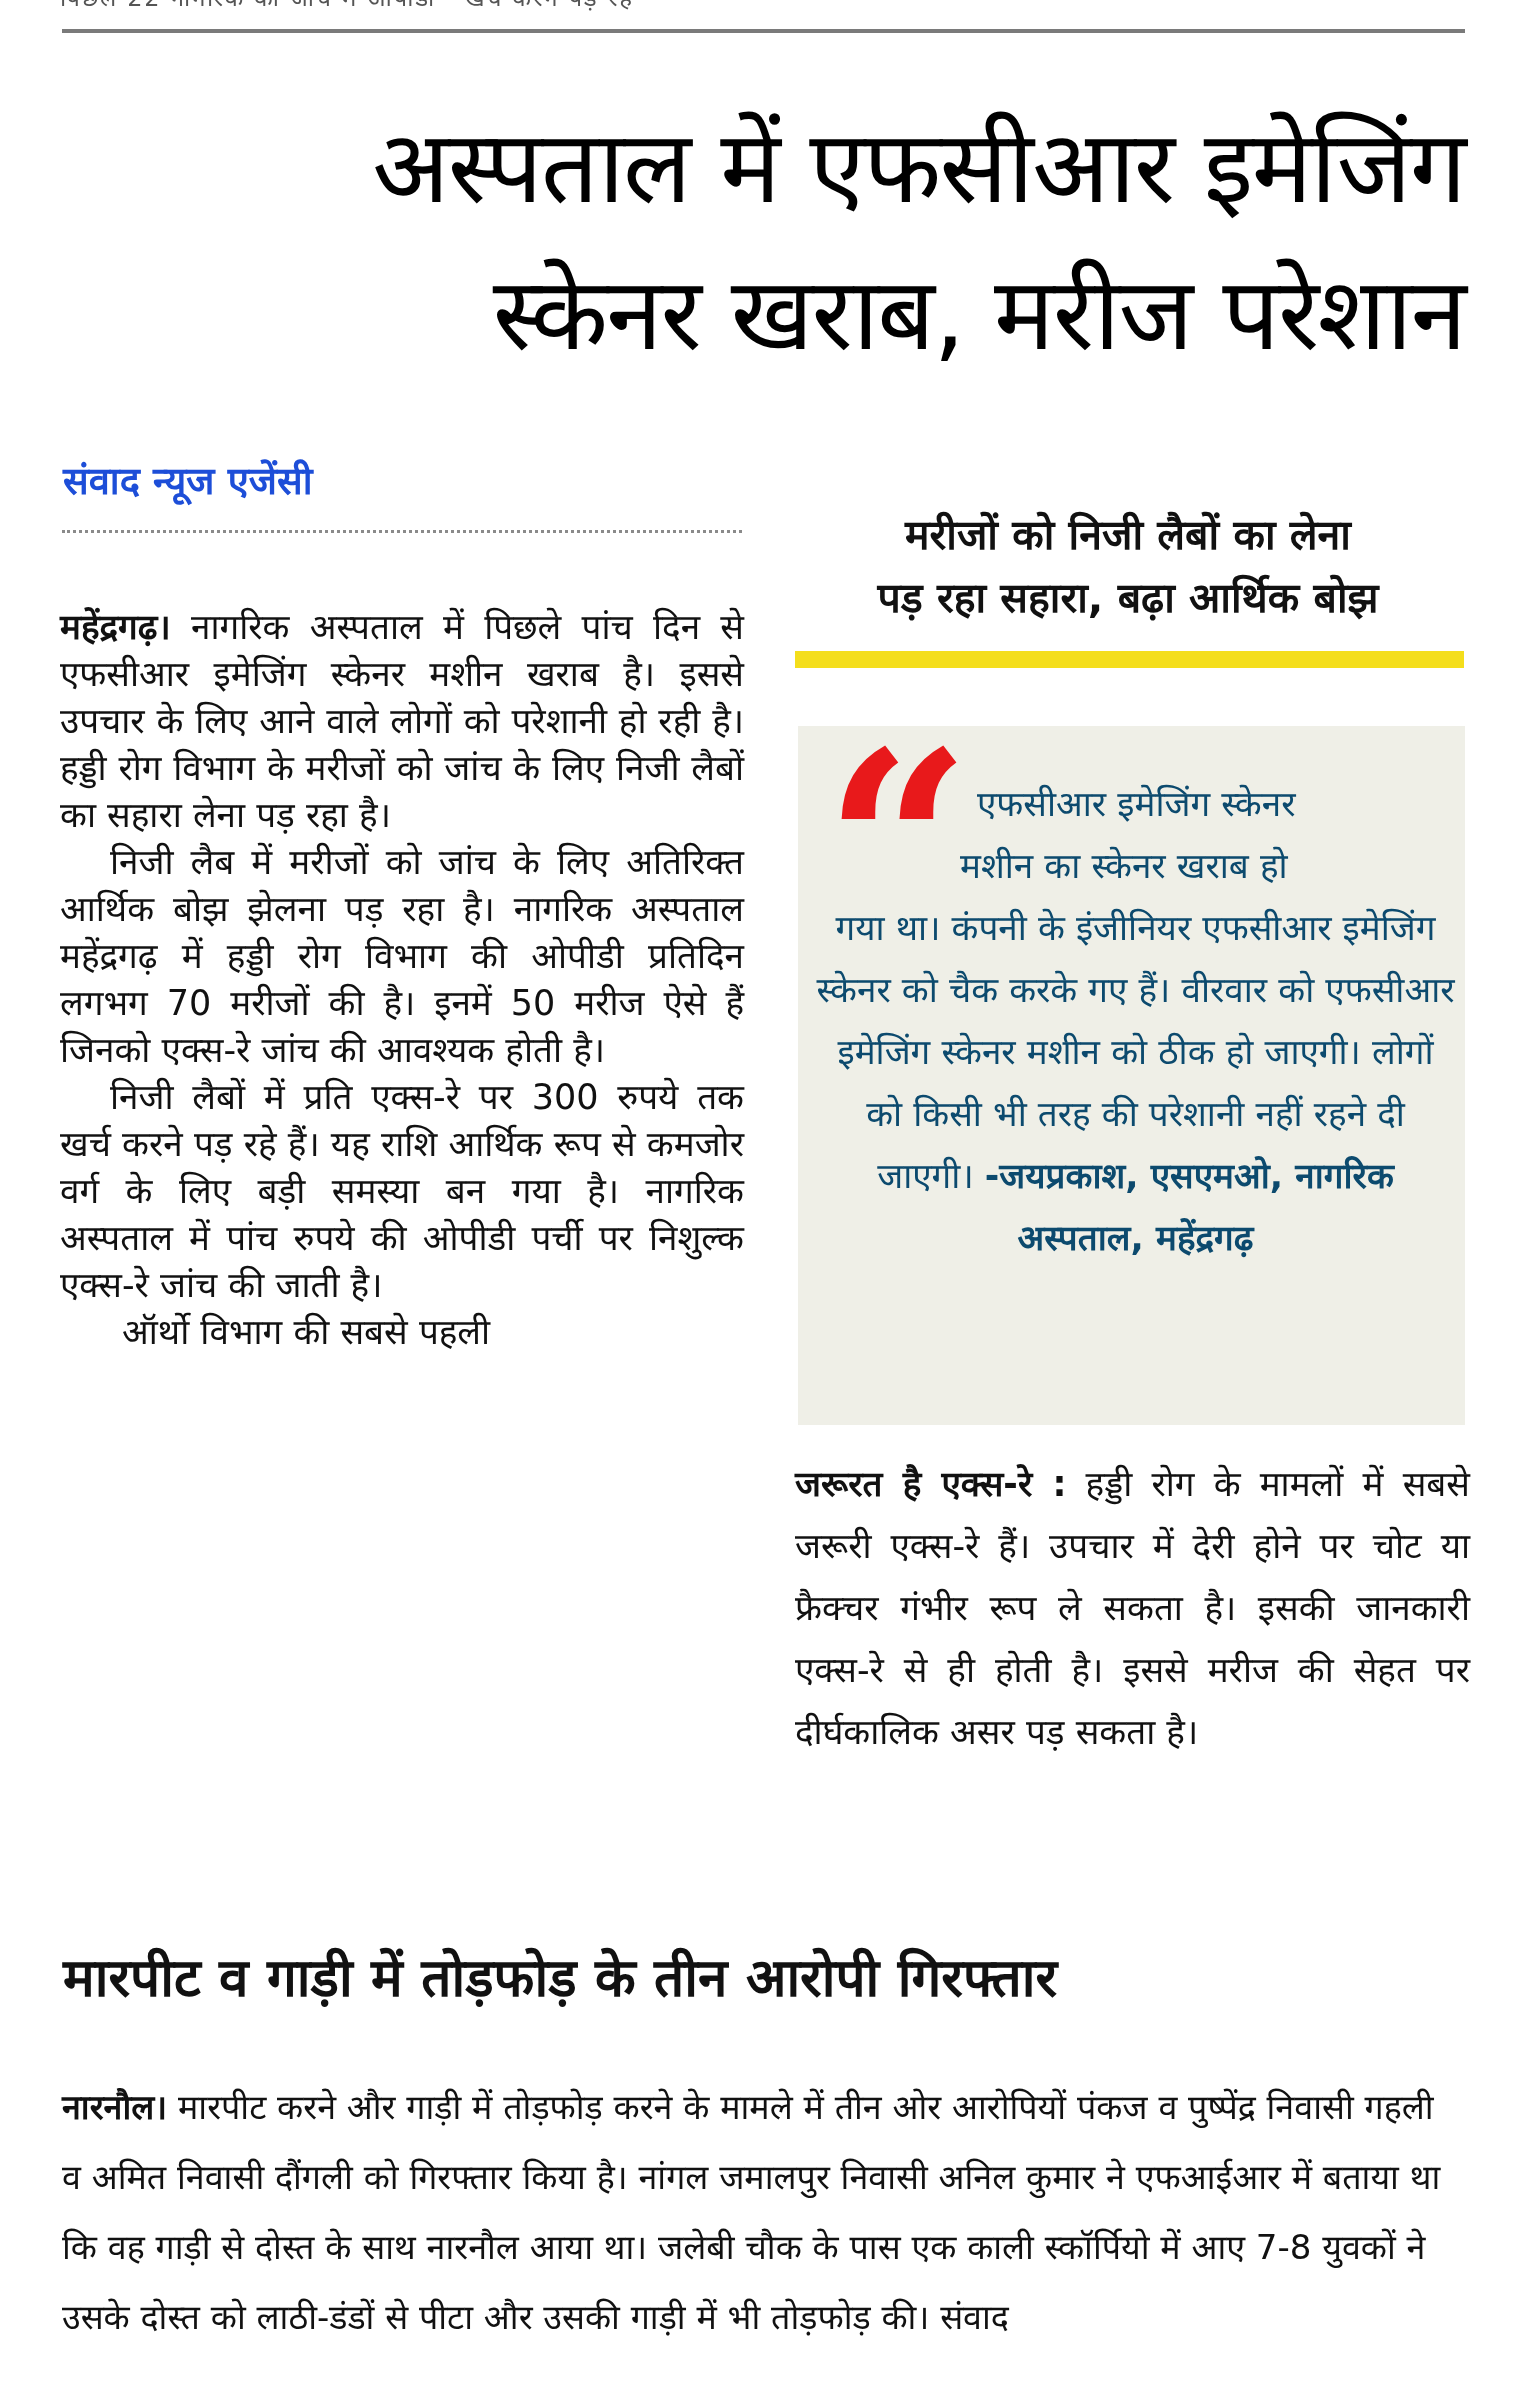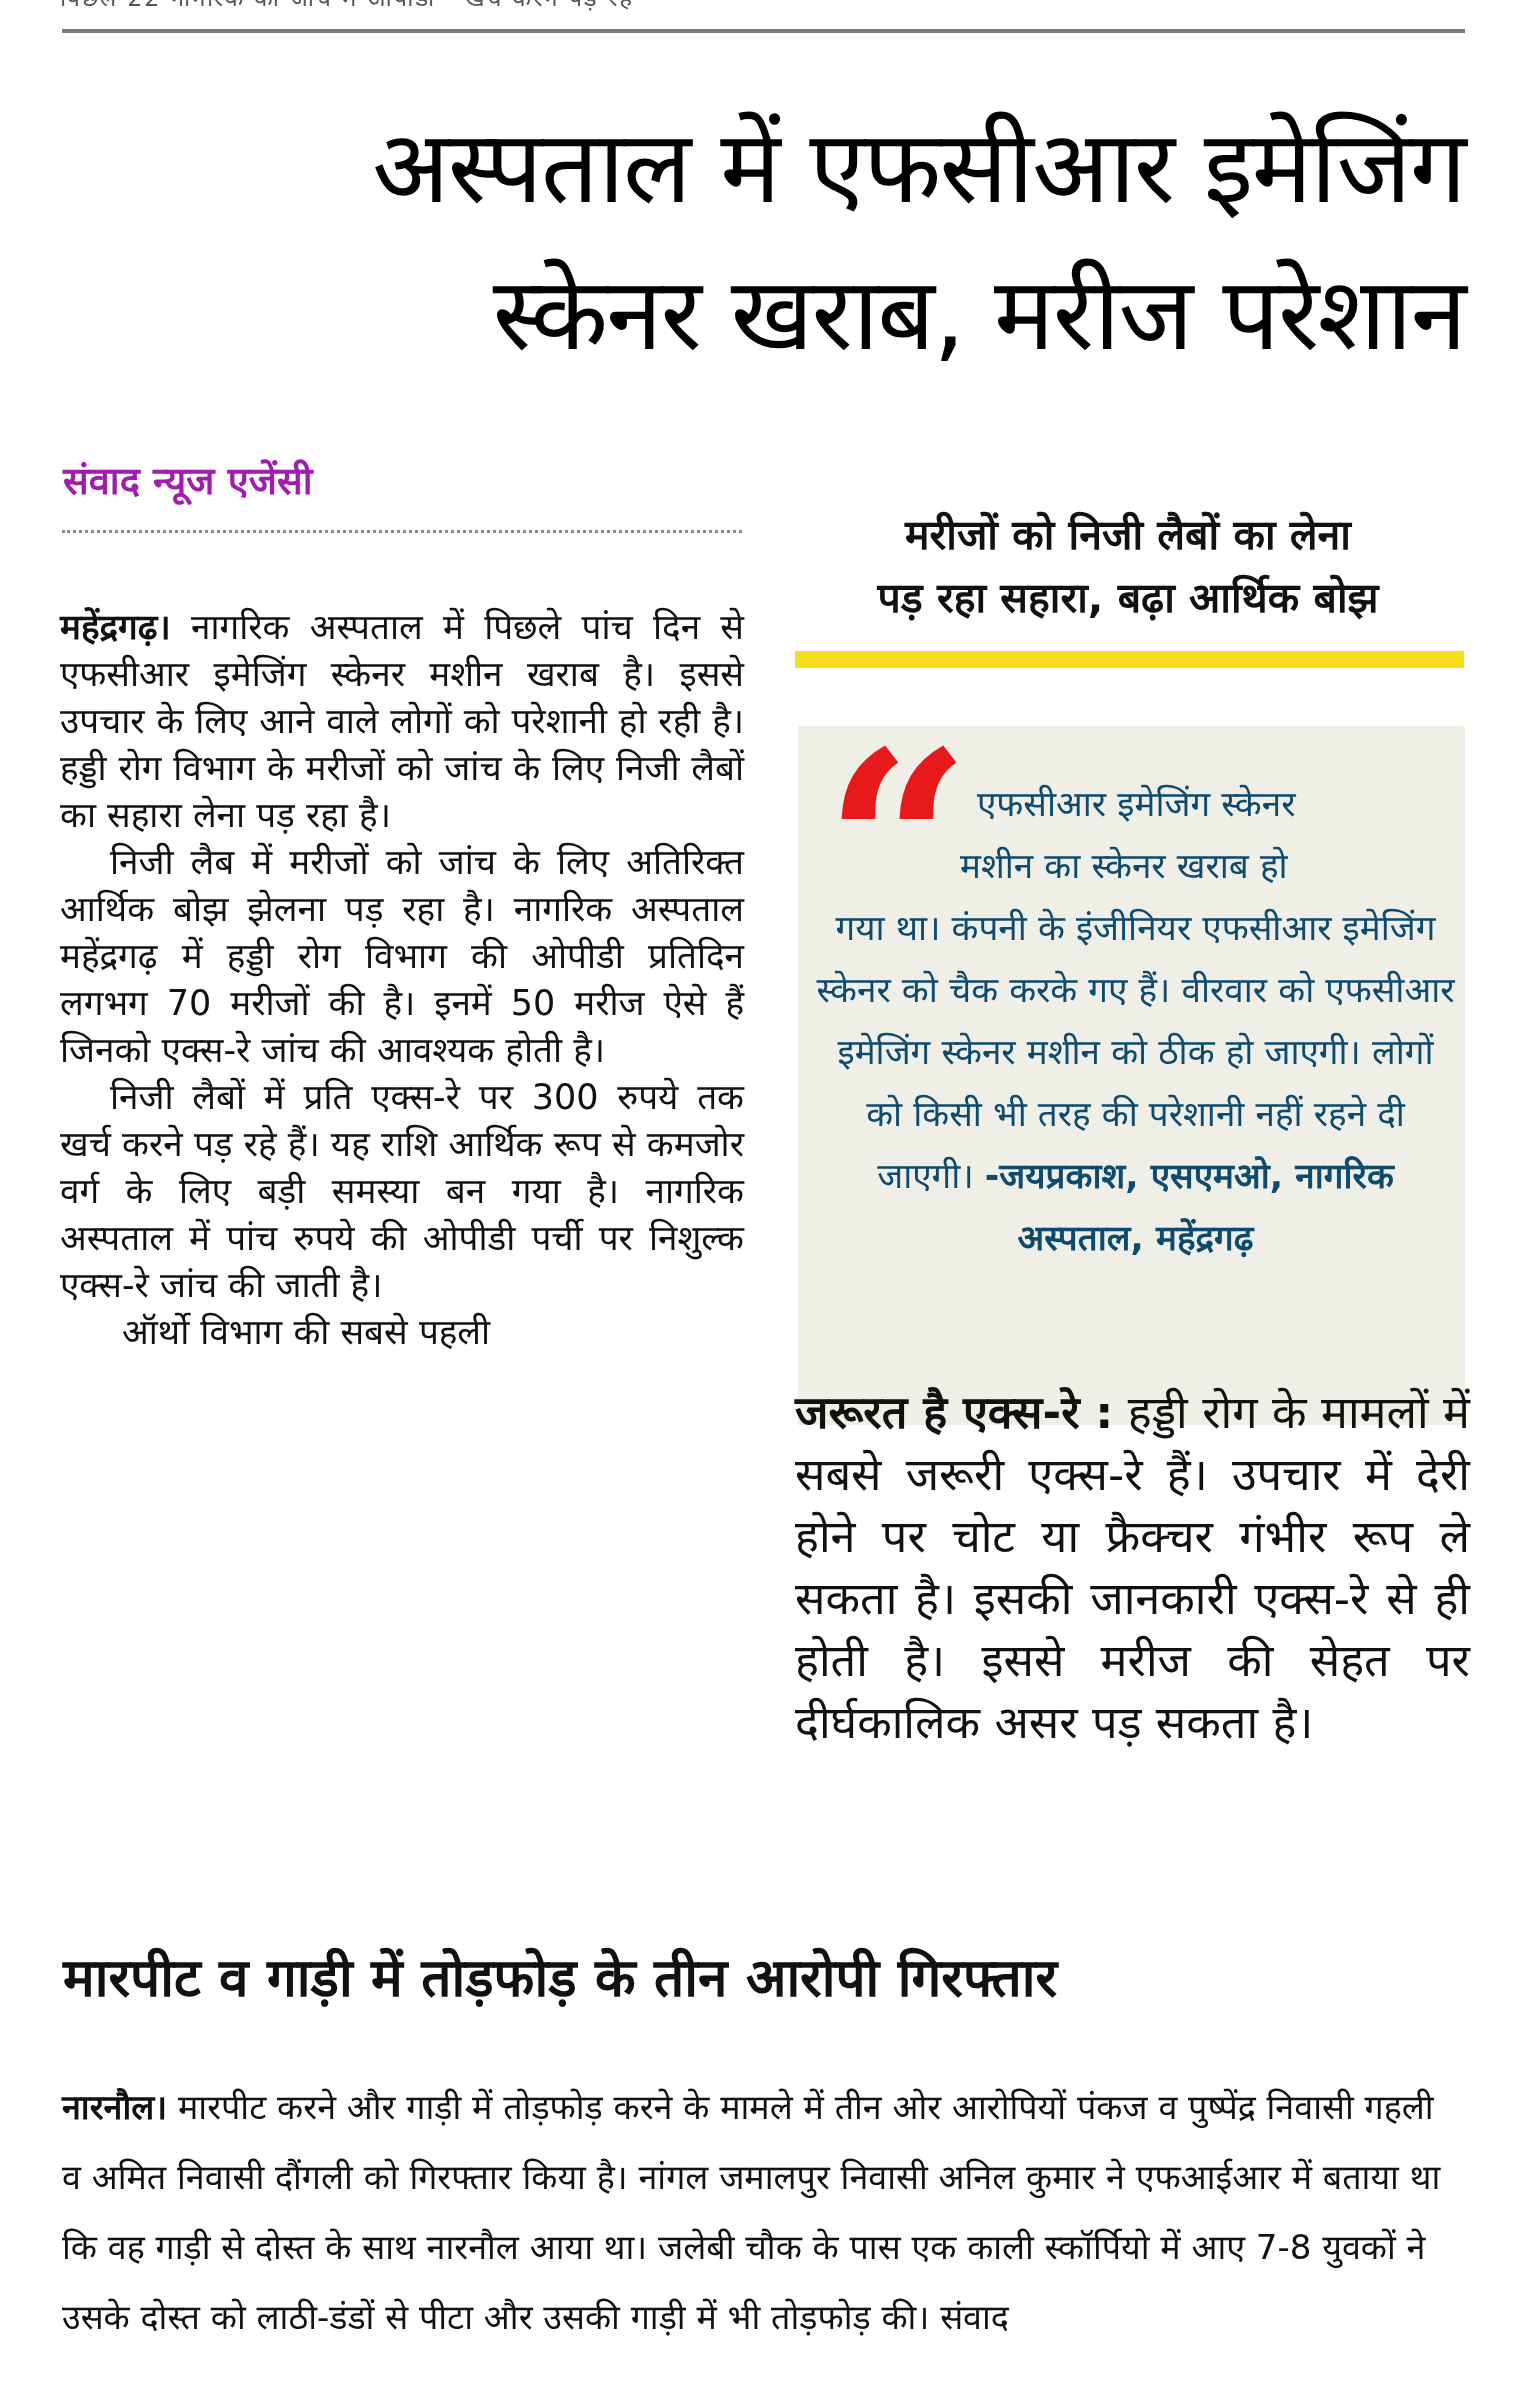--- a/index.html
+++ b/index.html
@@ -6,40 +6,40 @@
   html, body { width: 1514px; height: 2401px; background: #ffffff; overflow: hidden; }
   body { position: relative; font-family: "DejaVu Sans", sans-serif; color: #111; }
 
   .top-strip { position: absolute; left: 60px; top: 0; width: 1008px; height: 12px; overflow: hidden; }
   .top-strip .ghost { font-size: 24px; line-height: 24px; margin-top: -13.7px; color: #555; letter-spacing: 1.7px; white-space: nowrap; }
   .rule-top { position: absolute; left: 62px; top: 29px; width: 1403px; height: 4.3px; background: #7a7a7a; }
 
   .headline { position: absolute; left: 63px; top: 94px; width: 1402px; font-family: "DejaVu Sans", sans-serif; font-size: 101px; line-height: 147px; font-weight: normal; letter-spacing: -1.7px; color: #000; text-align: right; }
   .headline .line { display: block; white-space: nowrap; }
 
-  .byline { position: absolute; left: 63px; top: 453px; font-size: 38px; font-weight: bold; color: #a21caf; white-space: nowrap; }
+  .byline { position: absolute; left: 63px; top: 453px; font-size: 38px; font-weight: bold; color: #1d4ed8; white-space: nowrap; }
   .byline-dots { position: absolute; left: 62px; top: 530px; width: 680px; height: 0; border-top: 3.4px dotted #8a8a8a; }
 
   .col-left { position: absolute; left: 60px; top: 604px; width: 684px; font-size: 35px; line-height: 47px; text-align: justify; color: #111; }
   .col-left p { margin: 0; }
   .col-left p.indent { text-indent: 50px; }
   .col-left .lead { font-weight: bold; }
   .col-left .subhead { font-weight: normal; text-indent: 62px; }
 
   .side-head { position: absolute; left: 786px; top: 504px; width: 684px; text-align: center; font-size: 41px; line-height: 63px; font-weight: bold; color: #111; }
   .yellow-bar { position: absolute; left: 795px; top: 651px; width: 669px; height: 17px; background: #f4de1c; }
 
   .quote-box { position: absolute; left: 798px; top: 726px; width: 667px; height: 699px; background: #efefe7; }
   .quote-mark { position: absolute; left: 26px; top: -8.5px; font-family: "DejaVu Serif", serif; font-size: 256px; line-height: 256px; font-weight: bold; color: #e8191b; }
   .quote-text { position: absolute; left: 17px; top: 47px; width: 641px; font-size: 35px; line-height: 62px; color: #0c4a6e; text-align: center; }
   .quote-text .q-first { display: block; padding-left: 162px; text-align: left; white-space: nowrap; }
   .quote-text .q-second { display: block; padding-left: 145px; text-align: left; white-space: nowrap; }
   .quote-text .attrib { font-weight: bold; }
 
-  .col-right { position: absolute; left: 795px; top: 1382px; width: 675px; font-size: 45px; line-height: 62px; text-align: justify; color: #111; }
+  .col-right { position: absolute; left: 795px; top: 1453px; width: 675px; font-size: 35px; line-height: 62px; text-align: justify; color: #111; }
   .col-right .lead { font-weight: bold; }
 
   .article2-head { position: absolute; left: 63px; top: 1944px; font-size: 53px; line-height: 68px; color: #111; white-space: nowrap; }
   .article2-body { position: absolute; left: 62px; top: 2072px; width: 1393px; font-size: 34px; line-height: 70px; color: #111; }
   .article2-body .lead { font-weight: bold; }
 </style>
 </head>
 <body>
 
 <div class="top-strip">

